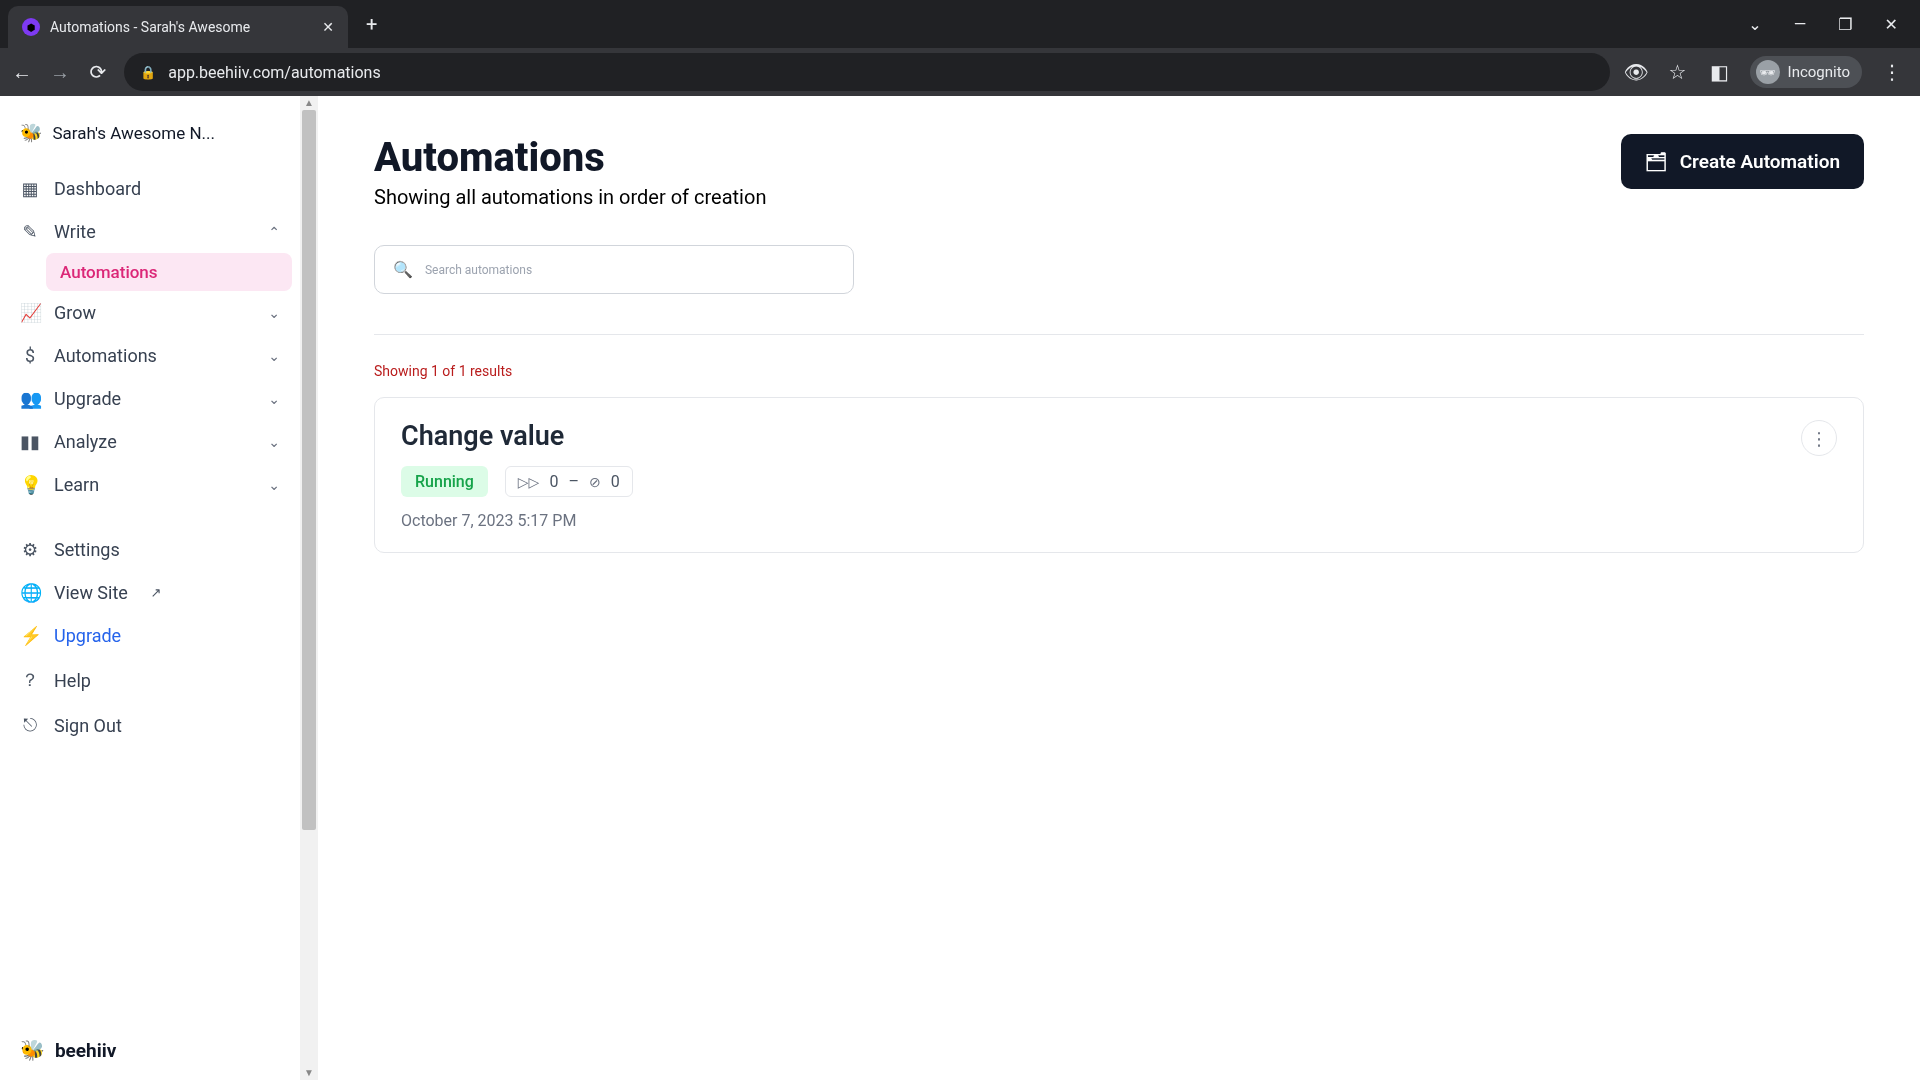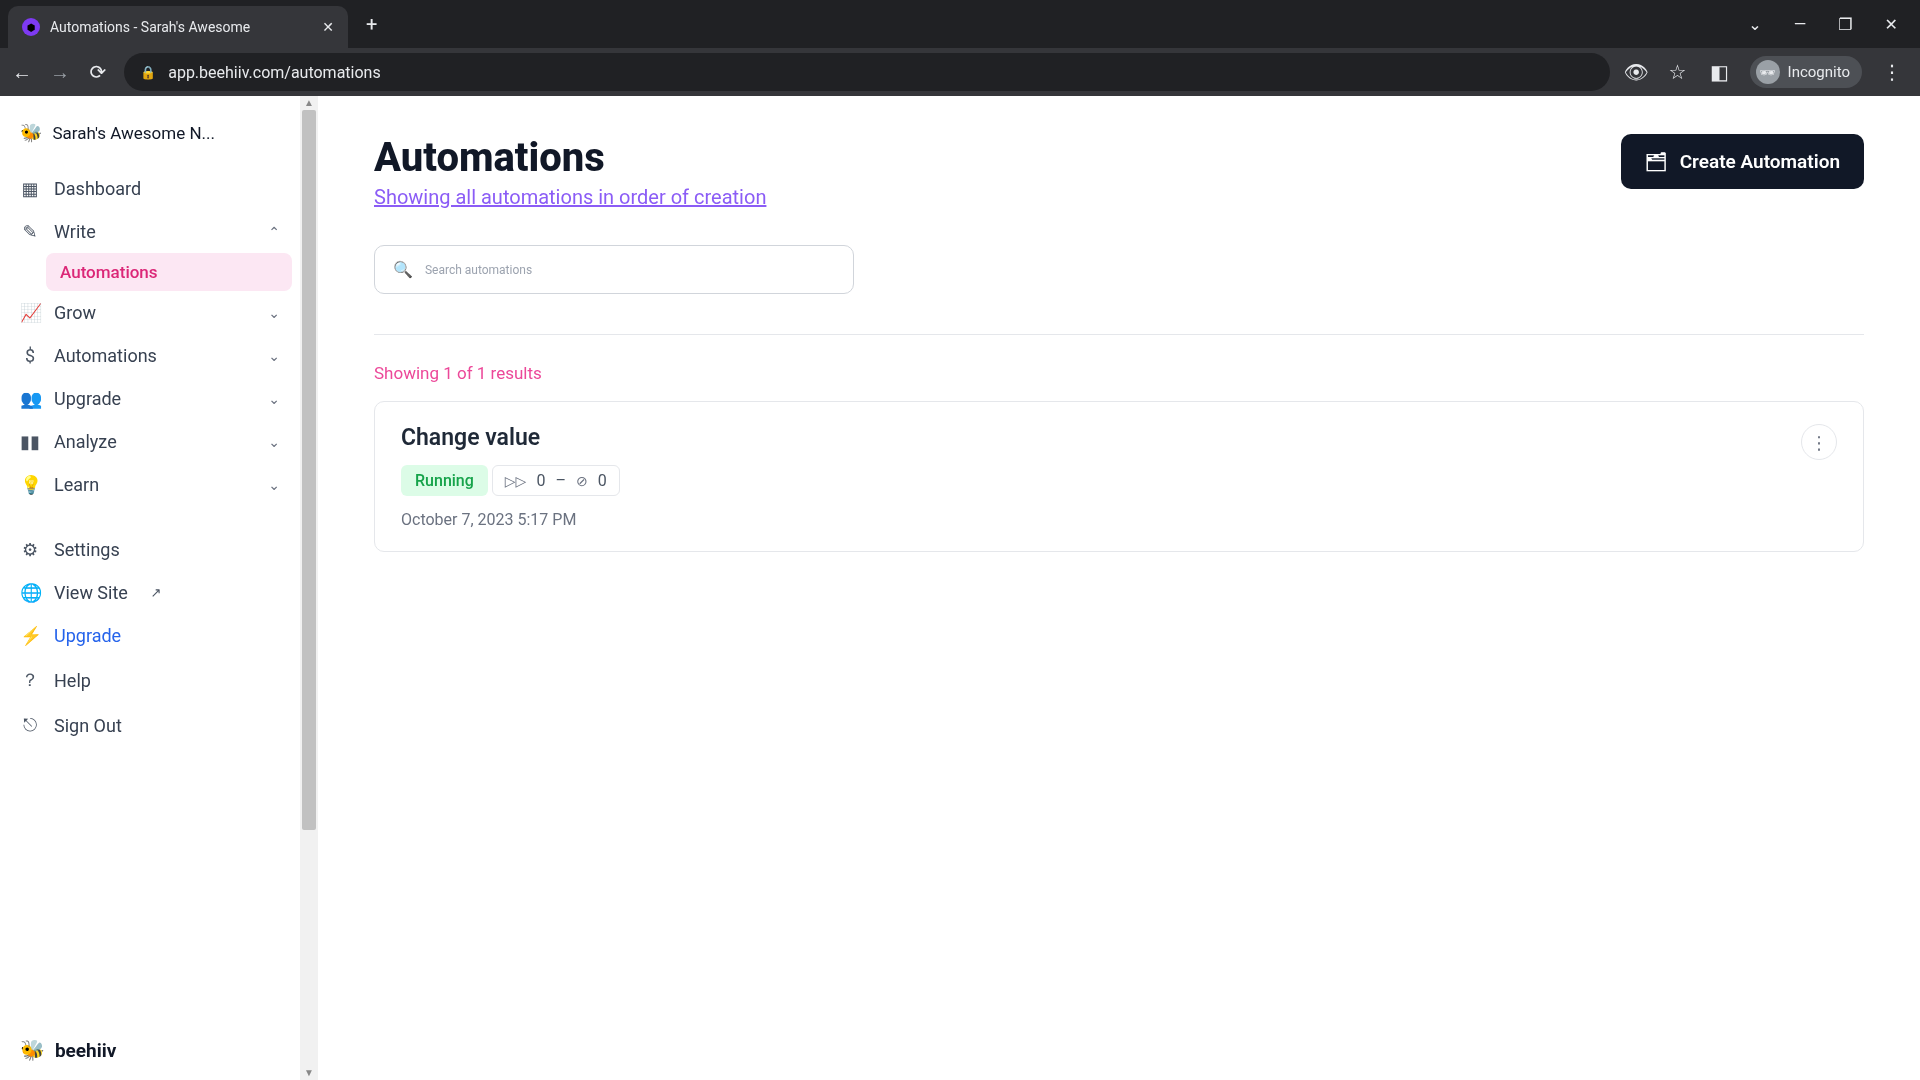--- a/index.html
+++ b/index.html
@@ -48,37 +48,37 @@
 .sidebar-bottom { margin-top: auto; }
 .upgrade { color: #2563eb; }
 .upgrade .nav-icon { color: #2563eb; }
 
 .brand-footer { display: flex; align-items: center; gap: 10px; padding: 22px 12px 0; font-weight: 700; font-size: 19px; color: #111827; }
 .brand-icon { font-size: 20px; }
 
 .main { flex: 1; padding: 38px 56px; overflow: auto; }
 .header-row { display: flex; align-items: flex-start; justify-content: space-between; }
 .page-title { font-size: 40px; font-weight: 800; color: #111827; margin-bottom: 4px; }
-.page-sub { font-size: 20px; color: #8b5cf6; text-decoration: underline; }
+.page-sub { font-size: 20px; color: #000000; }
 
 .create-btn { background: #111827; color: #fff; border: none; border-radius: 10px; padding: 16px 24px; font-size: 19px; font-weight: 600; display: flex; align-items: center; gap: 12px; cursor: pointer; }
 .create-icon { font-size: 18px; }
 
 .search-box { margin-top: 36px; width: 480px; border: 1px solid #d1d5db; border-radius: 10px; padding: 14px 18px; display: flex; align-items: center; gap: 12px; }
 .search-box input { border: none; outline: none; font-size: 12px; flex: 1; color: #111827; }
 .search-box input::placeholder { color: #9ca3af; }
 .search-icon { color: #9ca3af; font-size: 16px; }
 
 .divider { height: 1px; background: #e5e7eb; margin: 40px 0 28px; }
 
-.results-text { font-size: 17px; color: #ec4899; margin-bottom: 18px; }
+.results-text { font-size: 14px; color: #b91c1c; margin-bottom: 18px; }
 
 .card { border: 1px solid #e5e7eb; border-radius: 10px; padding: 22px 26px; display: flex; align-items: flex-start; justify-content: space-between; }
-.card-title { font-size: 23px; font-weight: 600; color: #1f2937; margin-bottom: 14px; }
-.meta-row { display: flex; align-items: center; gap: 4px; margin-bottom: 14px; }
+.card-title { font-size: 27px; font-weight: 600; color: #1f2937; margin-bottom: 14px; }
+.meta-row { display: flex; align-items: center; gap: 17px; margin-bottom: 14px; }
 .status-badge { background: #dcfce7; color: #16a34a; padding: 6px 14px; border-radius: 6px; font-size: 16px; font-weight: 500; }
 .count-group { border: 1px solid #e5e7eb; border-radius: 6px; padding: 5px 12px; display: flex; align-items: center; gap: 10px; font-size: 16px; color: #4b5563; }
 .count-icon { color: #6b7280; font-size: 14px; }
 .card-date { font-size: 16px; color: #6b7280; }
 .more-btn { width: 36px; height: 36px; border-radius: 50%; border: 1px solid #e5e7eb; background: #fff; display: flex; align-items: center; justify-content: center; color: #6b7280; cursor: pointer; font-size: 18px; }
 </style>
 </head>
 <body>
 
 <div class="browser-top">

